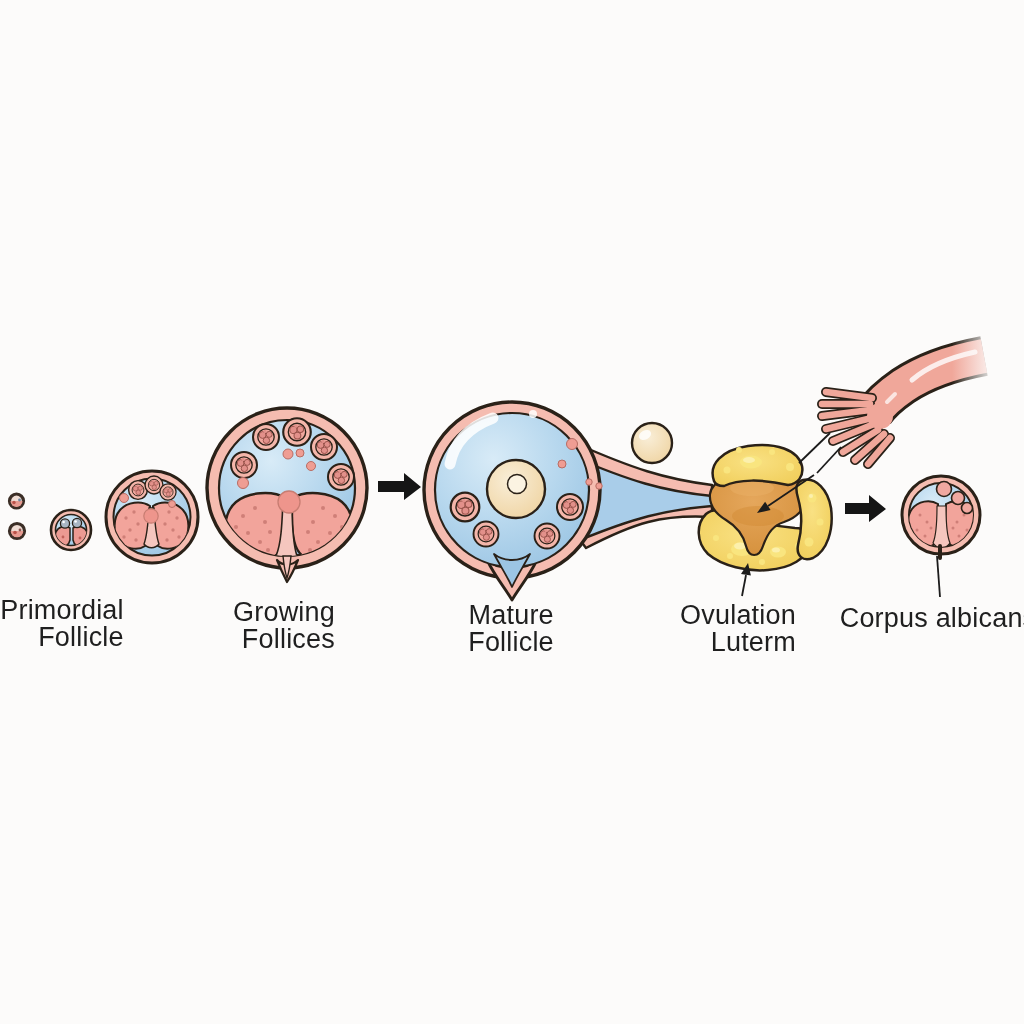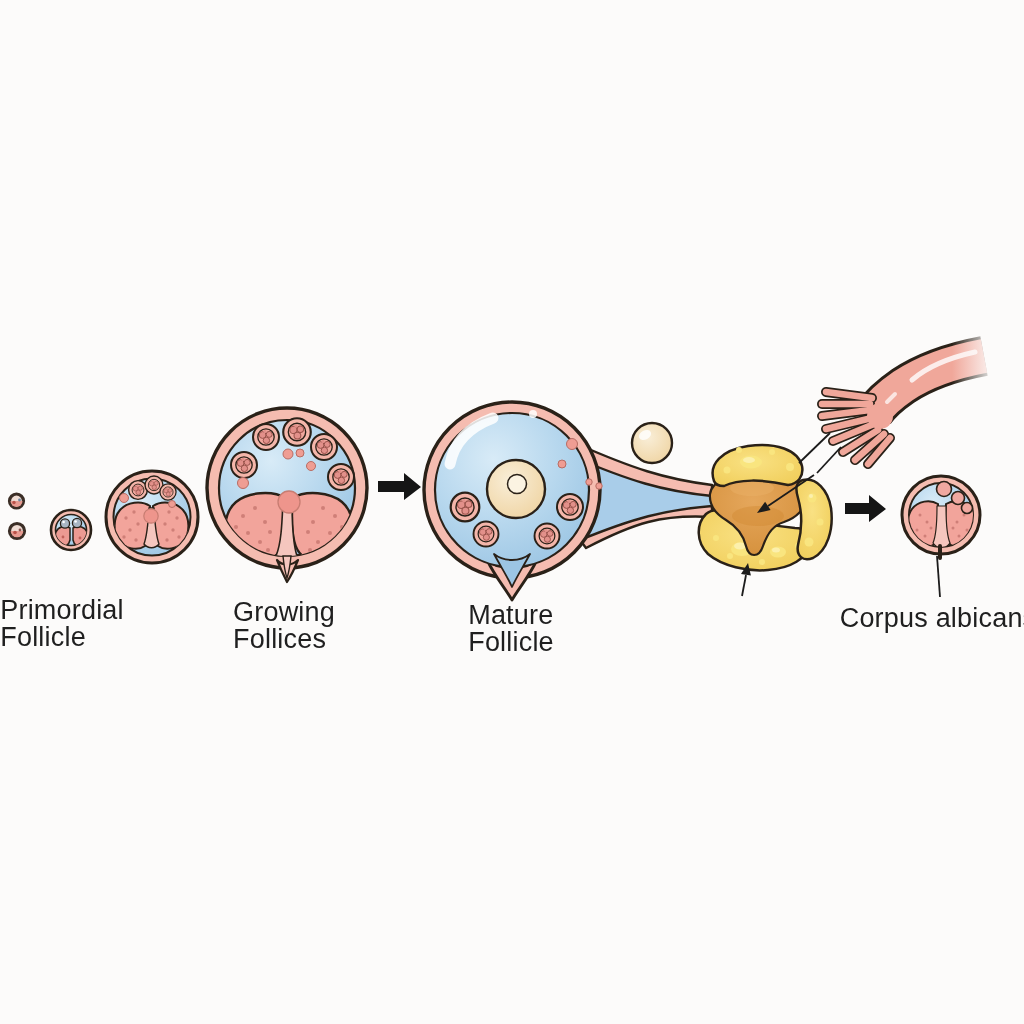--- a/index.html
+++ b/index.html
@@ -1,20 +1,20 @@
 <!DOCTYPE html>
 <html><head>
 <meta charset="utf-8">
 <style>
   html,body{margin:0;padding:0;background:#fcfbfa;}
   .canvas{position:relative;width:1024px;height:1024px;background:#fcfbfa;overflow:hidden;
           font-family:"Liberation Sans", sans-serif;}
   svg{position:absolute;left:0;top:0;}
   .labels{position:absolute;left:0;top:0;width:1024px;height:1024px;pointer-events:none;}
-  .label{position:absolute;transform:translateX(-50%);text-align:left;
+  .label{position:absolute;transform:translateX(-50%);text-align:right;
          font-size:27px;line-height:27px;color:#1f1f1f;letter-spacing:.2px;white-space:nowrap;}
 </style>
 </head>
 <body>
 
 <div class="canvas">
 
 <svg width="1024" height="1024" viewBox="0 0 1024 1024" xmlns="http://www.w3.org/2000/svg">
   <defs>
     <radialGradient id="blueG" cx="0.38" cy="0.30" r="0.9">
@@ -298,18 +298,22 @@
     <span>Follicle</span>
   </div>
   <div class="label" style="left:284px;top:599px">
     <span>Growing</span><br>
     <span>Follices</span>
   </div>
   <div class="label" style="left:511px;top:602px">
     <span>Mature</span><br>
     <span>Follicle</span>
   </div>
+  <div class="label" style="left:738px;top:602px">
+    <span>Ovulation</span><br>
+    <span>Luterm</span>
+  </div>
   <div class="label" style="left:938px;top:605px">
     <span>Corpus albicans</span>
   </div>
 </div>
 
 </div>
 
 </body></html>

